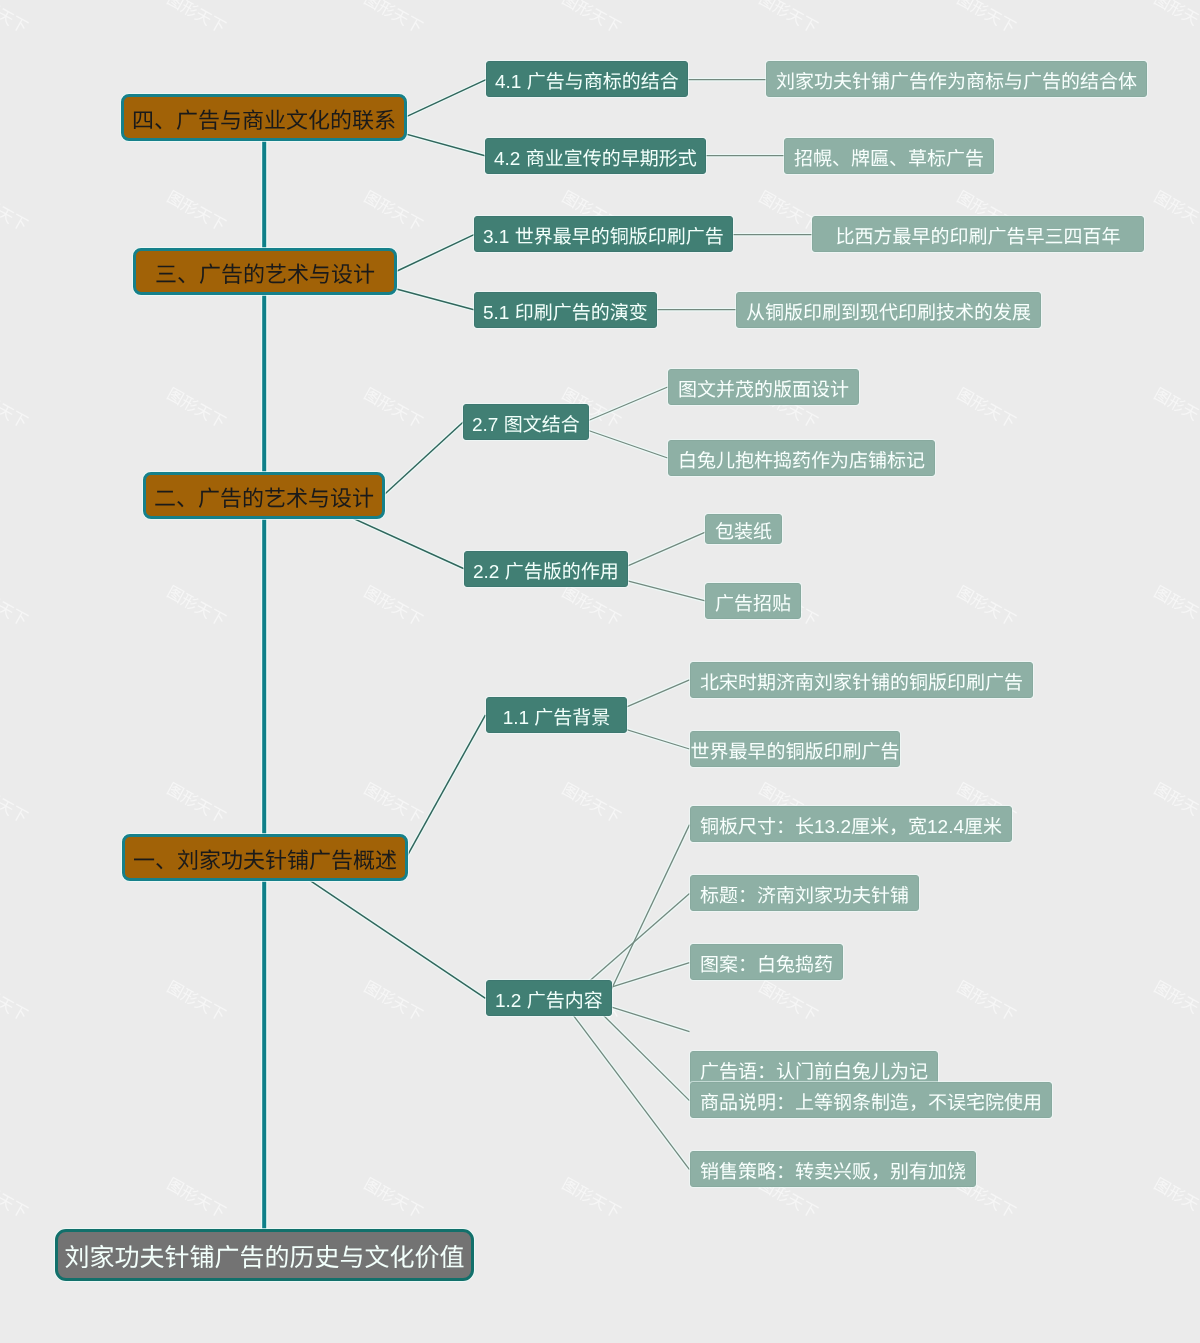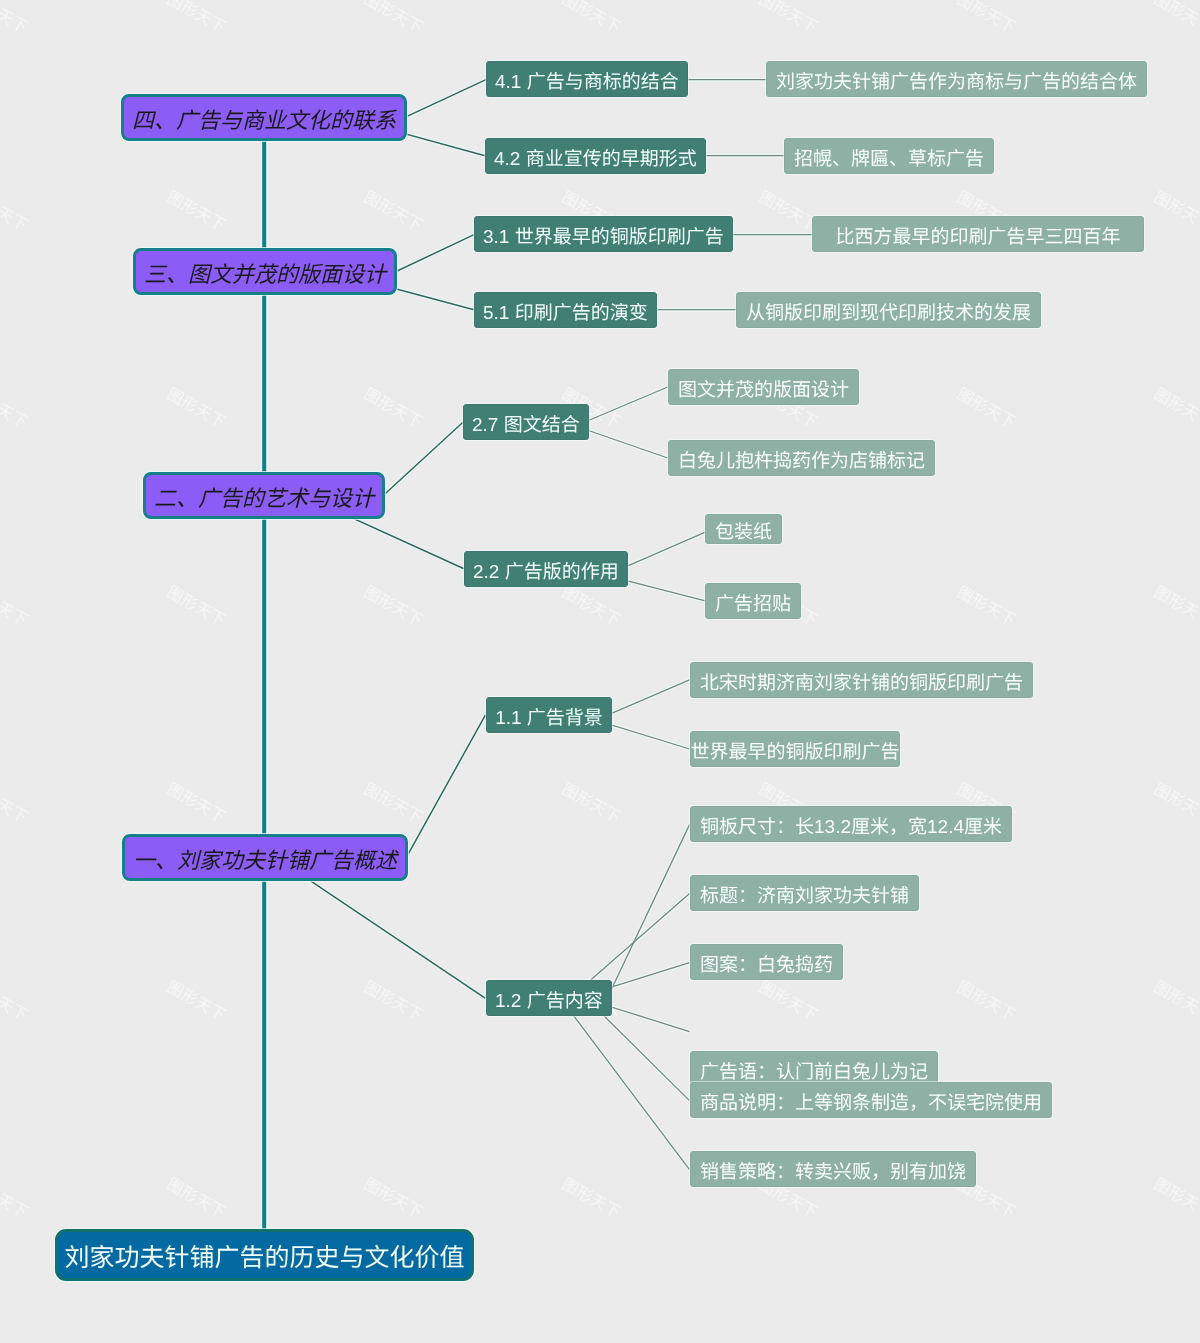--- a/index.html
+++ b/index.html
@@ -12,26 +12,26 @@
       transform:rotate(29deg);transform-origin:0 0;opacity:.55;}
   #links{position:absolute;left:0;top:0;}
   .lk-halo{stroke:rgba(236,252,250,.75);stroke-width:3.8;}
   .lk2{stroke:#31675d;stroke-width:1.5;}
   .lk3{stroke:#73897f;stroke-width:1.3;}
   .trunk-halo{fill:rgba(236,252,250,.8);}
   .trunk{fill:#0d8089;}
   .node{position:absolute;box-sizing:border-box;display:flex;align-items:center;
         justify-content:center;white-space:nowrap;
         will-change:transform;transform:translateZ(0);}
-  .n-root{background:#0369a1;border:3.5px solid #12706b;border-radius:11px;
+  .n-root{background:#737373;border:3.5px solid #12706b;border-radius:11px;
           color:#f2fffb;font-size:25px;padding:0 17px;
           box-shadow:0 0 0 1px rgba(236,252,250,.75);}
-  .n-l1{background:#8b5cf6;border:3.2px solid #16808a;border-radius:8px;
+  .n-l1{background:#a16207;border:3.2px solid #16808a;border-radius:8px;
         color:#1a1a1a;font-size:22px;padding:0 7.8px;
-        box-shadow:0 0 0 1px rgba(236,252,250,.75);font-style:italic;}
+        box-shadow:0 0 0 1px rgba(236,252,250,.75);}
   .n-l2{background:#417f74;border:1px solid #3d7770;border-radius:3px;color:#f2fffb;
         font-size:19px;padding:0 8px;box-shadow:0 0 0 1px rgba(240,253,251,.55);}
   .n-l3{background:#8eb0a5;border:1px solid #88aa9f;border-radius:3px;color:#f8fffd;
         font-size:19px;padding:0 9px;box-shadow:0 0 0 1px rgba(240,253,251,.55);}
 </style>
 </head>
 <body>
 
 <div id="stage">
 
@@ -144,30 +144,30 @@
     <line class="lk3" x1="569.8" y1="998.3" x2="689.5" y2="893.6"></line>
     <line class="lk3" x1="575.4" y1="998.3" x2="689.5" y2="962.6"></line>
     <line class="lk3" x1="583.8" y1="998.3" x2="689.5" y2="1031.6"></line>
     <line class="lk3" x1="586.2" y1="998.3" x2="689.5" y2="1100.6"></line>
     <line class="lk3" x1="560.5" y1="998.3" x2="689.5" y2="1169.6"></line>
   </svg>
 
   <div id="nodes">
   <div class="node n-root" style="left:54.9px;top:1229.4px;width:419.2px;height:51.8px">刘家功夫针铺广告的历史与文化价值</div>
   <div class="node n-l1" style="left:121.4px;top:93.9px;width:286px;height:47px">四、广告与商业文化的联系</div>
-  <div class="node n-l1" style="left:132.5px;top:248.3px;width:264px;height:47px">三、图文并茂的版面设计</div>
+  <div class="node n-l1" style="left:132.5px;top:248.3px;width:264px;height:47px">三、广告的艺术与设计</div>
   <div class="node n-l1" style="left:143px;top:471.8px;width:242px;height:47px">二、广告的艺术与设计</div>
   <div class="node n-l1" style="left:122.2px;top:834.3px;width:286px;height:47px">一、刘家功夫针铺广告概述</div>
   <div class="node n-l2" style="left:486px;top:61.4px;width:201.7px;height:36.4px">4.1 广告与商标的结合</div>
   <div class="node n-l2" style="left:485px;top:137.5px;width:220.7px;height:36.4px">4.2 商业宣传的早期形式</div>
   <div class="node n-l2" style="left:474px;top:216.4px;width:258.7px;height:36.4px">3.1 世界最早的铜版印刷广告</div>
   <div class="node n-l2" style="left:474px;top:291.5px;width:182.7px;height:36.4px">5.1 印刷广告的演变</div>
   <div class="node n-l2" style="left:463.2px;top:403.8px;width:125.7px;height:36.4px">2.7 图文结合</div>
   <div class="node n-l2" style="left:464px;top:550.6px;width:163.7px;height:36.4px">2.2 广告版的作用</div>
-  <div class="node n-l2" style="left:485.5px;top:696.6px;width:126px;height:36.4px">1.1 广告背景</div>
+  <div class="node n-l2" style="left:485.5px;top:696.6px;width:141px;height:36.4px">1.1 广告背景</div>
   <div class="node n-l2" style="left:485.5px;top:980.1px;width:125.7px;height:36.4px">1.2 广告内容</div>
   <div class="node n-l3" style="left:766px;top:61.4px;width:381px;height:36.4px">刘家功夫针铺广告作为商标与广告的结合体</div>
   <div class="node n-l3" style="left:784px;top:137.5px;width:210px;height:36.4px">招幌、牌匾、草标广告</div>
   <div class="node n-l3" style="left:812px;top:216.4px;width:332px;height:36.4px">比西方最早的印刷广告早三四百年</div>
   <div class="node n-l3" style="left:736px;top:291.5px;width:305px;height:36.4px">从铜版印刷到现代印刷技术的发展</div>
   <div class="node n-l3" style="left:667.7px;top:368.8px;width:191px;height:36.4px">图文并茂的版面设计</div>
   <div class="node n-l3" style="left:667.7px;top:439.8px;width:267px;height:36.4px">白兔儿抱杵捣药作为店铺标记</div>
   <div class="node n-l3" style="left:705.3px;top:514px;width:77px;height:30px">包装纸</div>
   <div class="node n-l3" style="left:705.3px;top:582.7px;width:96px;height:36.4px">广告招贴</div>
   <div class="node n-l3" style="left:689.5px;top:661.6px;width:343px;height:36.4px">北宋时期济南刘家针铺的铜版印刷广告</div>

